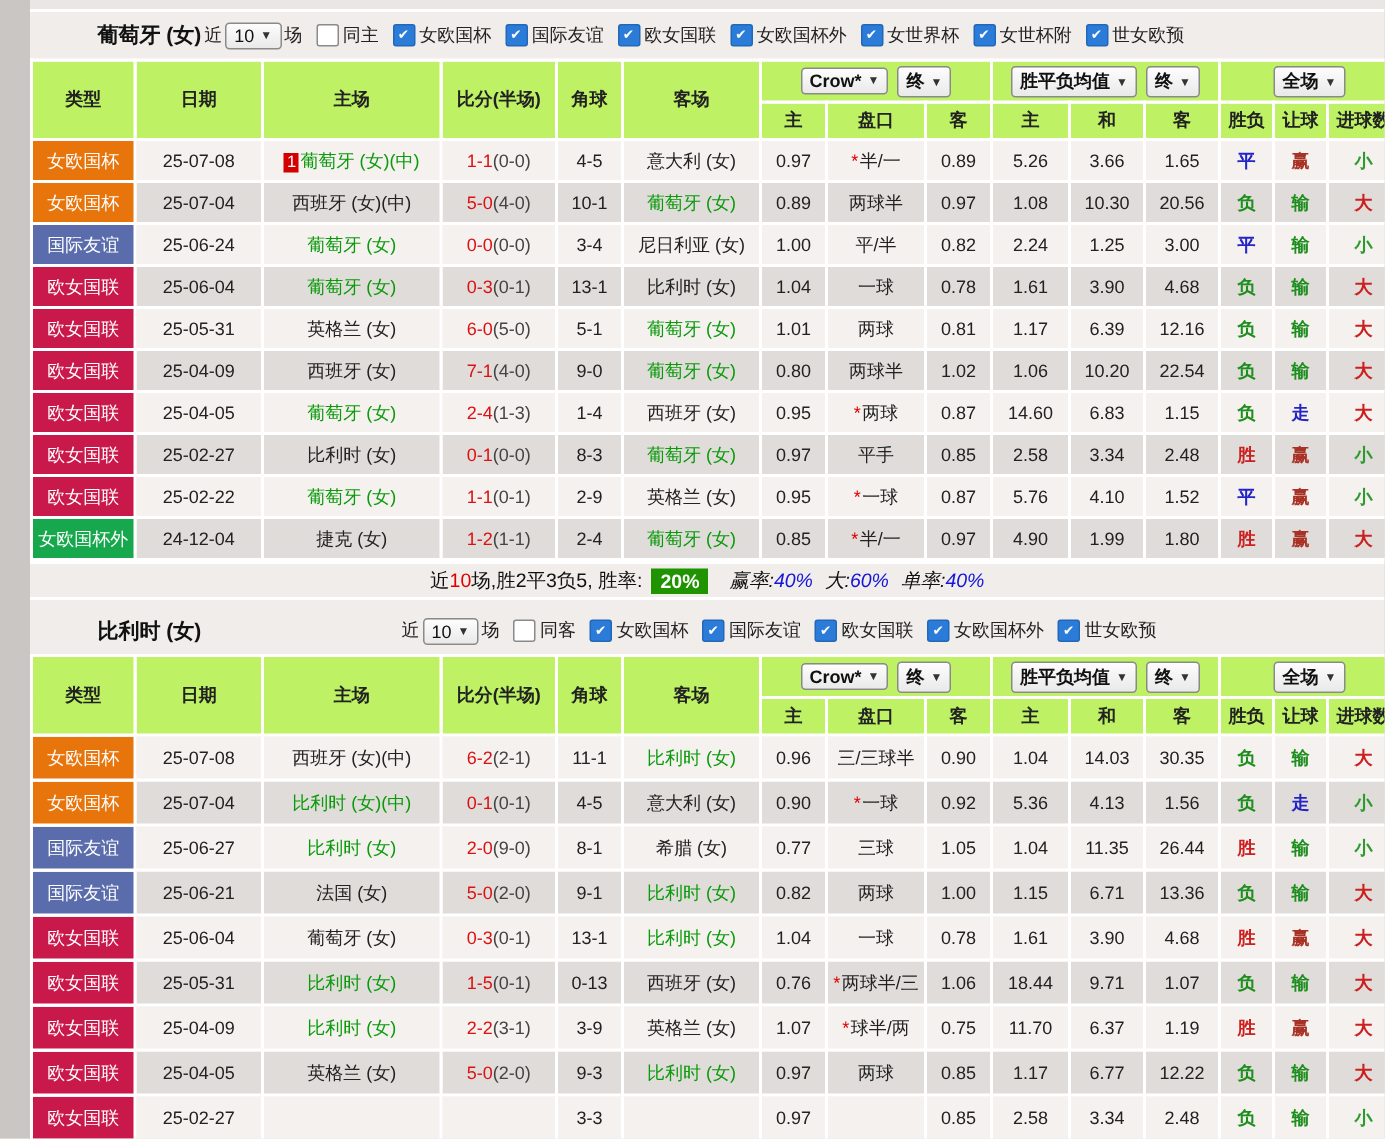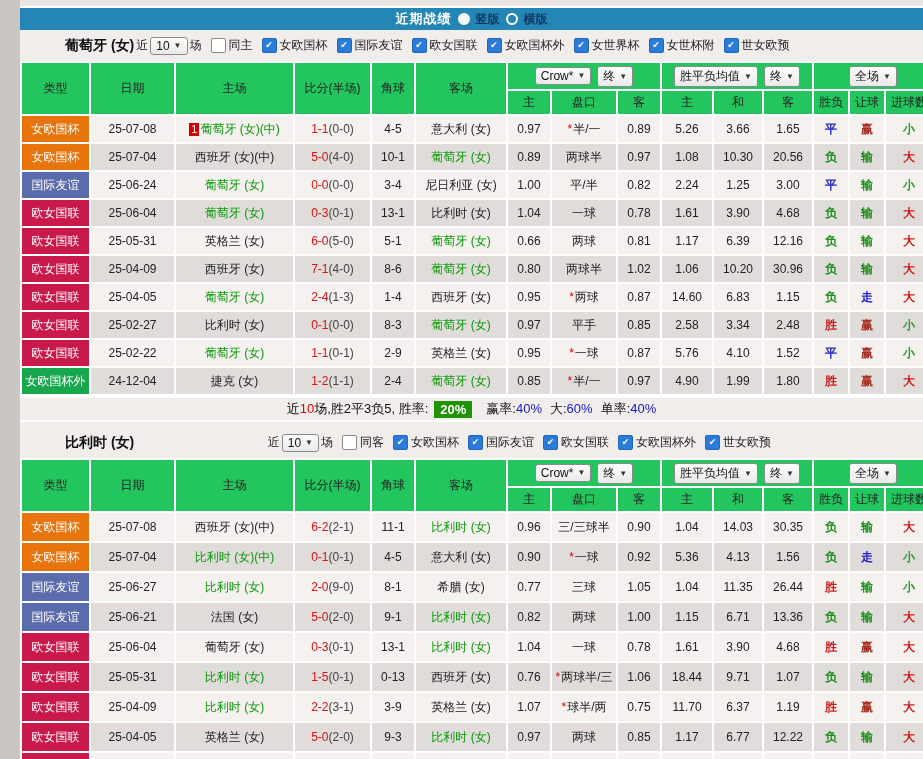--- a/index.html
+++ b/index.html
@@ -24,57 +24,50 @@
     border:1px solid #8A8A8A;border-radius:3px;padding:1px 5px;font-size:12px;color:#111;cursor:default;}
   .select::after{content:"▼";font-size:8px;color:#333;}
   .cb{display:inline-flex;width:13px;height:13px;border:1px solid #8A8A8A;background:#fff;border-radius:2px;
     align-items:center;justify-content:center;margin:0 1px 0 7px;flex:none;}
   .cb.checked{background:#2B7CD8;border-color:#2368B8;}
   .cb.checked::after{content:"✔";color:#fff;font-size:9px;font-weight:bold;line-height:1;}
 
   table.grid{border-collapse:collapse;table-layout:fixed;width:912px;}
   .grid th,.grid td{border:2px solid #FFFFFF;text-align:center;font-size:12px;color:#222;
     padding:0;overflow:hidden;white-space:nowrap;}
-  .grid th{background:#22c55e;font-weight:normal;color:#222;}
+  .grid th{background:#bef264;font-weight:bold;color:#222;}
   .grid tr.h1 th{height:26px;}
   .grid tr.h2 th{height:23px;}
   .t0 tbody td{height:26px;}
   .t1 tbody td{height:28px;}
   tr.odd td{background:#F4F1EF;}
   tr.even td{background:#DFDCD9;}
   td.type{color:#fff;font-size:12px;}
   .ft{color:#DD1111;}
   .ht{color:#444;}
   .focus{color:#0A9A0A;}
   .rank{display:inline-block;background:#D40000;color:#fff;font-size:11px;line-height:13px;padding:0 2px;margin-right:1px;}
   .star{color:#E00000;margin-right:1px;}
   td.outcome{font-weight:bold;}
   .ddcell .select{margin:0 3px;}
 
   .sumrow{height:22px;display:flex;align-items:center;justify-content:center;font-size:13px;color:#111;
     border-top:2px solid #fff;border-bottom:2px solid #fff;}
   .sumrow .red{color:#E00000;}
   .sumrow .blue{color:#1515D8;}
   .ratebox{background:#1F9400;color:#fff;font-weight:bold;padding:1px 6px;margin:0 6px;}
-  .stat{margin-left:8px;}
+  .stat{margin-left:8px;font-style:italic;}
   .gap{height:5px;}
 </style>
 </head>
 <body>
 
 <div class="page">
   <div class="topstrip"></div>
 
-  <div class="topbar">
-    <span class="title">近期战绩</span>
-    <span class="radio sel"></span>
-    <span class="radio-label">竖版</span>
-    <span class="radio"></span>
-    <span class="radio-label">横版</span>
-  </div>
 
   <div class="section-head">
     <span class="team">葡萄牙 (女)</span>
     <span class="filters">
         <span class="flabel">近</span>
         <span class="select">
           <span>10</span>
         </span>
         <span class="flabel">场</span>
         <span class="cb"></span>
@@ -223,43 +216,43 @@
           <td class="outcome" style="color: rgb(30, 143, 30);">输</td>
           <td class="outcome" style="color: rgb(204, 32, 32);">大</td>
         </tr>
         <tr class="odd">
           <td class="type" style="background: rgb(201, 24, 74);">欧女国联</td>
           <td>25-05-31</td>
           <td><span>英格兰 (女)</span></td>
           <td><span class="ft">6-0</span><span class="ht">(5-0)</span></td>
           <td>5-1</td>
           <td><span class="focus">葡萄牙 (女)</span></td>
-          <td>0.66</td>
+          <td>1.01</td>
           <td><span>两球</span></td>
           <td>0.81</td>
           <td>1.17</td>
           <td>6.39</td>
           <td>12.16</td>
           <td class="outcome" style="color: rgb(30, 143, 30);">负</td>
           <td class="outcome" style="color: rgb(30, 143, 30);">输</td>
           <td class="outcome" style="color: rgb(204, 32, 32);">大</td>
         </tr>
         <tr class="even">
           <td class="type" style="background: rgb(201, 24, 74);">欧女国联</td>
           <td>25-04-09</td>
           <td><span>西班牙 (女)</span></td>
           <td><span class="ft">7-1</span><span class="ht">(4-0)</span></td>
-          <td>8-6</td>
+          <td>9-0</td>
           <td><span class="focus">葡萄牙 (女)</span></td>
           <td>0.80</td>
           <td><span>两球半</span></td>
           <td>1.02</td>
           <td>1.06</td>
           <td>10.20</td>
-          <td>30.96</td>
+          <td>22.54</td>
           <td class="outcome" style="color: rgb(30, 143, 30);">负</td>
           <td class="outcome" style="color: rgb(30, 143, 30);">输</td>
           <td class="outcome" style="color: rgb(204, 32, 32);">大</td>
         </tr>
         <tr class="odd">
           <td class="type" style="background: rgb(201, 24, 74);">欧女国联</td>
           <td>25-04-05</td>
           <td><span class="focus">葡萄牙 (女)</span></td>
           <td><span class="ft">2-4</span><span class="ht">(1-3)</span></td>
           <td>1-4</td>

